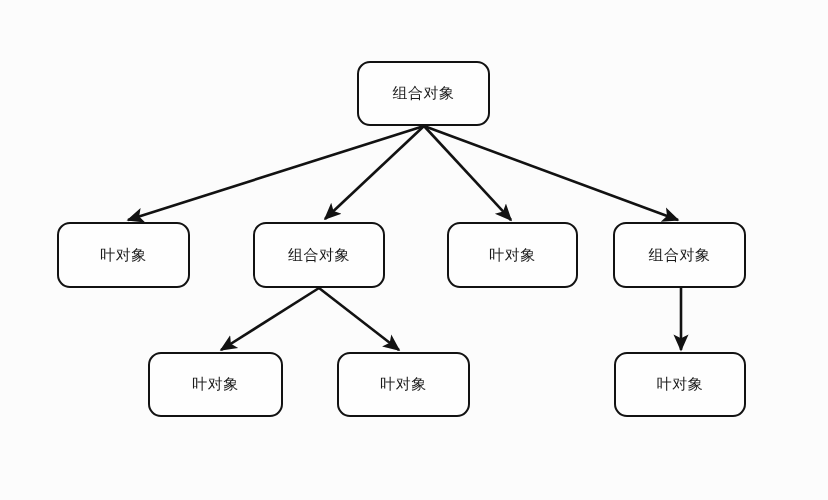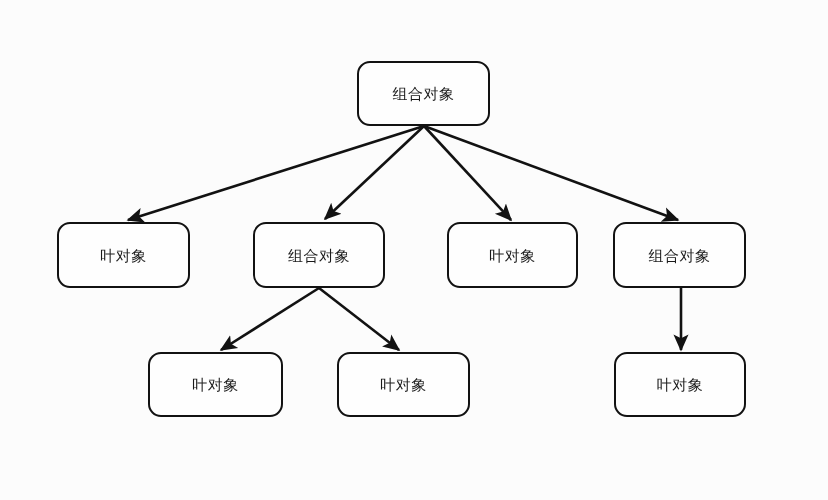--- a/index.html
+++ b/index.html
@@ -35,20 +35,21 @@
     justify-content: center;
     z-index: 3;
   }
   .node-label {
     font-size: 15px;
     color: #1a1a1a;
     letter-spacing: 0.5px;
     line-height: 1;
     white-space: nowrap;
     user-select: none;
+    font-family: Liberation Serif, serif;
   }
 </style>
 </head>
 <body>
 
 <div id="canvas" style="background: rgb(252, 252, 252);">
 
   <svg id="edge-layer" viewBox="0 0 828 500" xmlns="http://www.w3.org/2000/svg">
     <defs>
       <marker id="arrowhead" markerWidth="7" markerHeight="7" refX="6" refY="3.2" orient="auto" markerUnits="strokeWidth">

